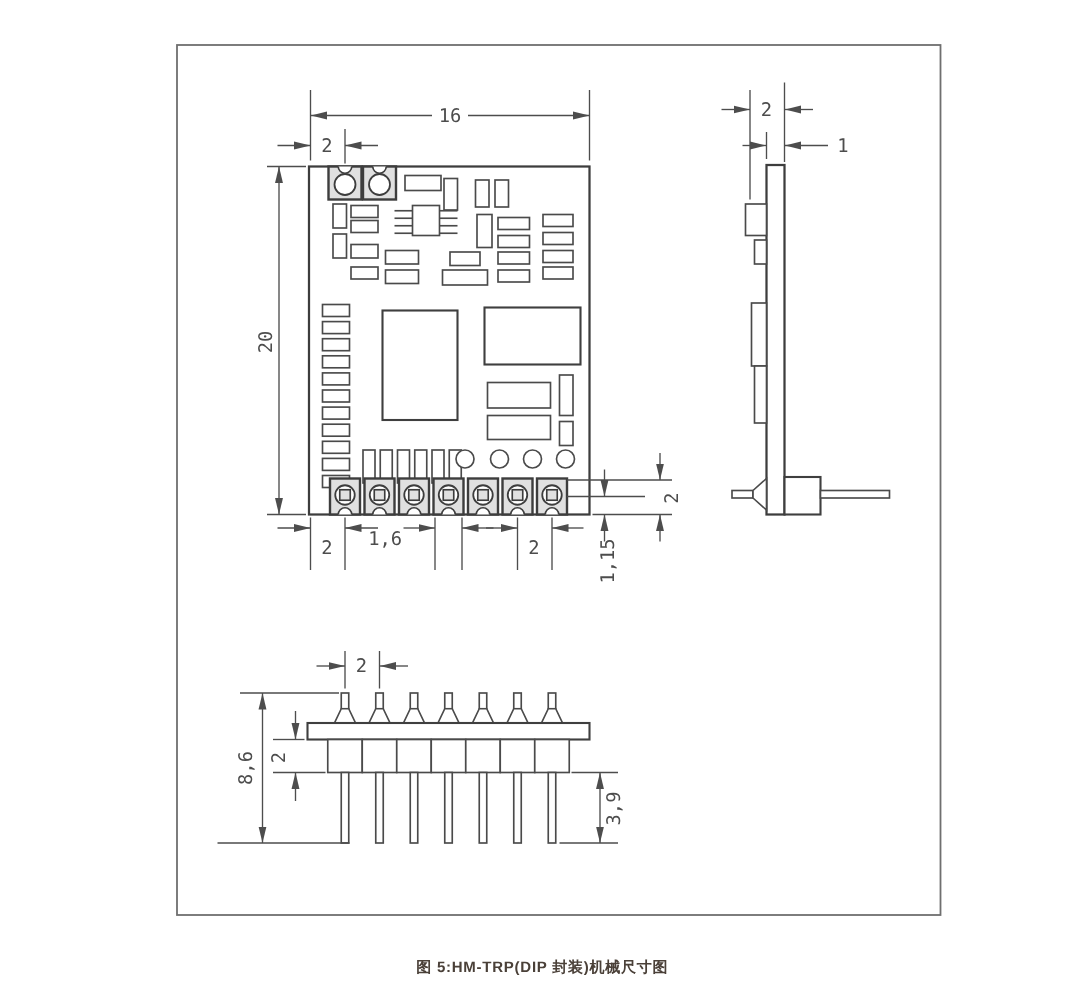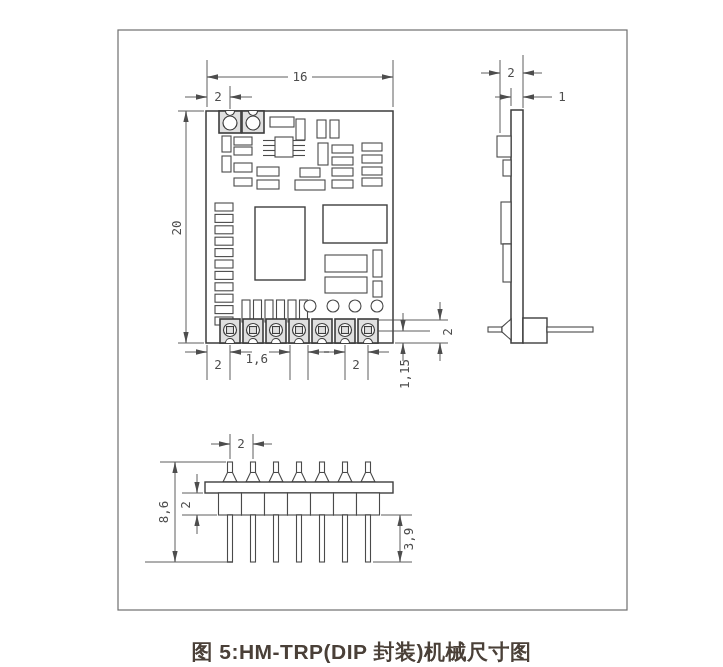--- a/index.html
+++ b/index.html
@@ -10,21 +10,21 @@
   .comp{fill:#ffffff;stroke:#4a4a4a;stroke-width:1.1;}
   .compb{fill:#ffffff;stroke:#3f3f3f;stroke-width:1.4;}
   .pad{fill:#e0e0e0;stroke:#3d3d3d;stroke-width:1.6;}
   .hole{fill:#ffffff;stroke:#3d3d3d;stroke-width:1.2;}
   .inner{fill:#e0e0e0;stroke:#3d3d3d;stroke-width:1.1;}
   .notch{fill:#ffffff;stroke:#3d3d3d;stroke-width:1.1;}
   .dim{stroke:#4d4d4d;stroke-width:0.9;fill:none;}
   .dtxt{font-family:"DejaVu Sans Mono","Liberation Mono",monospace;font-size:12.5px;fill:#4d4d4d;}
   .leg{stroke:#4a4a4a;stroke-width:1.1;}
   #caption{position:absolute;top:638px;left:0;width:723px;text-align:center;
-           font-size:21px;font-weight:bold;color:#4a4038;letter-spacing:0.5px;}
+           font-size:10px;font-weight:bold;color:#4a4038;letter-spacing:0.5px;}
 </style>
 </head>
 <body>
 
 <svg width="723" height="630" viewBox="0 0 723 630">
   <defs>
     <marker id="ar" viewBox="0 0 10 6" markerWidth="11" markerHeight="7" refX="10" refY="3" orient="auto-start-reverse" markerUnits="userSpaceOnUse">
       <path d="M0,0.6 L10,3 L0,5.4 z" fill="#4d4d4d"></path>
     </marker>
     <g id="bpad">

